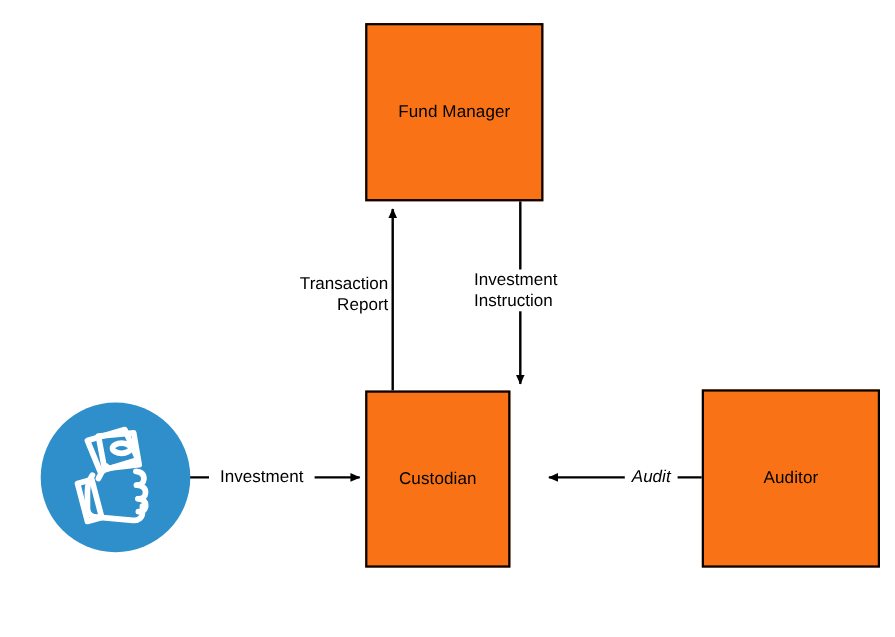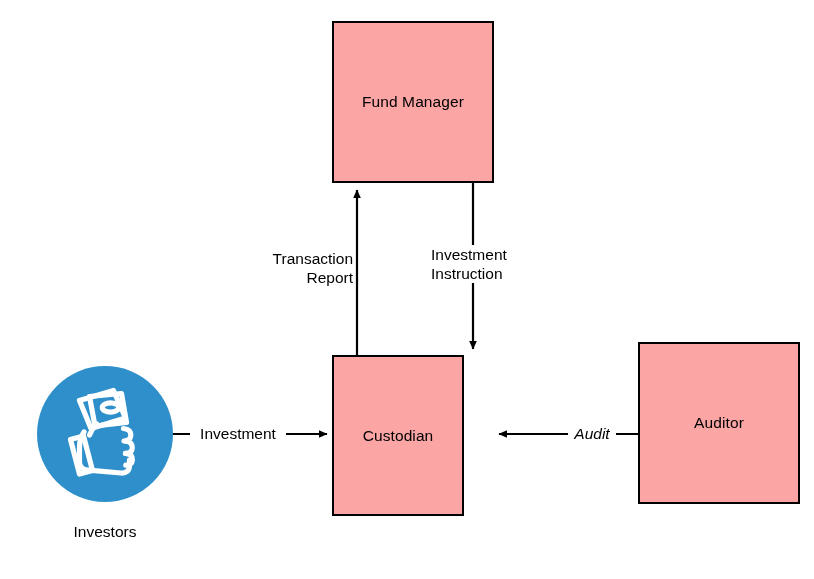--- a/index.html
+++ b/index.html
@@ -15,21 +15,21 @@
     position: relative;
     width: 814px;
     height: 579px;
     background: #ffffff;
     overflow: hidden;
   }
   .node-box {
     position: absolute;
     box-sizing: border-box;
     border: 2px solid #000000;
-    background: #fca5a5;
+    background: #f97316;
     display: flex;
     align-items: center;
     justify-content: center;
   }
   .node-label {
     font-size: 15.5px;
     line-height: 1.15;
     color: #000000;
     text-align: center;
     letter-spacing: 0.1px;
@@ -90,21 +90,21 @@
   </svg>
 
   <div class="node-box" style="left:332px; top:21px; width:162px; height:162px;">
     <span class="node-label">Fund Manager</span>
   </div>
 
   <div class="node-box" style="left:332px; top:355px; width:132px; height:161px;">
     <span class="node-label">Custodian</span>
   </div>
 
-  <div class="node-box" style="left:638px; top:342px; width:162px; height:162px;">
+  <div class="node-box" style="left:638px; top:354px; width:162px; height:162px;">
     <span class="node-label">Auditor</span>
   </div>
 
   <div id="investors-circle" style="left:37px; top:366px; width:136px; height:136px; background:#2e8fcb;">
     <svg viewBox="0 0 136 136" width="136" height="136">
       <g fill="none" stroke="#ffffff" stroke-width="5.2" stroke-linejoin="round" stroke-linecap="round">
 
         <path d="M42.5,34.5 L76.5,24.5 L88.5,52.0 L54.0,62.5 Z"></path>
 
         <path d="M52.5,30.5 L84.5,27.5 L89.5,56.5 L58.0,60.0 Z"></path>
@@ -118,21 +118,20 @@
         <path d="M60.0,58.0 C56.5,61.5 54.0,65.0 52.5,69.0"></path>
 
         <path d="M86.5,62.5 C91.5,63.0 94.0,65.5 93.8,69.5 C93.6,73.0 91.0,75.2 87.0,75.0"></path>
         <path d="M88.0,75.0 C93.0,75.4 95.5,78.0 95.3,82.0 C95.1,85.5 92.4,87.6 88.4,87.4"></path>
         <path d="M88.6,87.4 C93.3,87.8 95.6,90.2 95.4,94.0 C95.2,97.4 92.6,99.4 88.8,99.2"></path>
 
         <path d="M33.5,73.5 L46.5,70.0 L55.5,104.5 L42.5,108.0 Z"></path>
       </g>
     </svg>
   </div>
-  <div class="caption" style="left:35px; top:522px; width:140px;">Investors</div>
 
   <div class="edge-label align-right" style="left:245px; top:249px; width:107px;">Transaction
 Report</div>
 
   <div class="edge-label align-left" style="left:430px; top:245px; width:110px;">Investment
 Instruction</div>
 
   <div class="edge-label align-center" style="left:190px; top:424px; width:94px;">Investment</div>
 
   <div class="edge-label align-center" style="left:568px; top:424px; width:46px;font-style:italic;">Audit</div>

